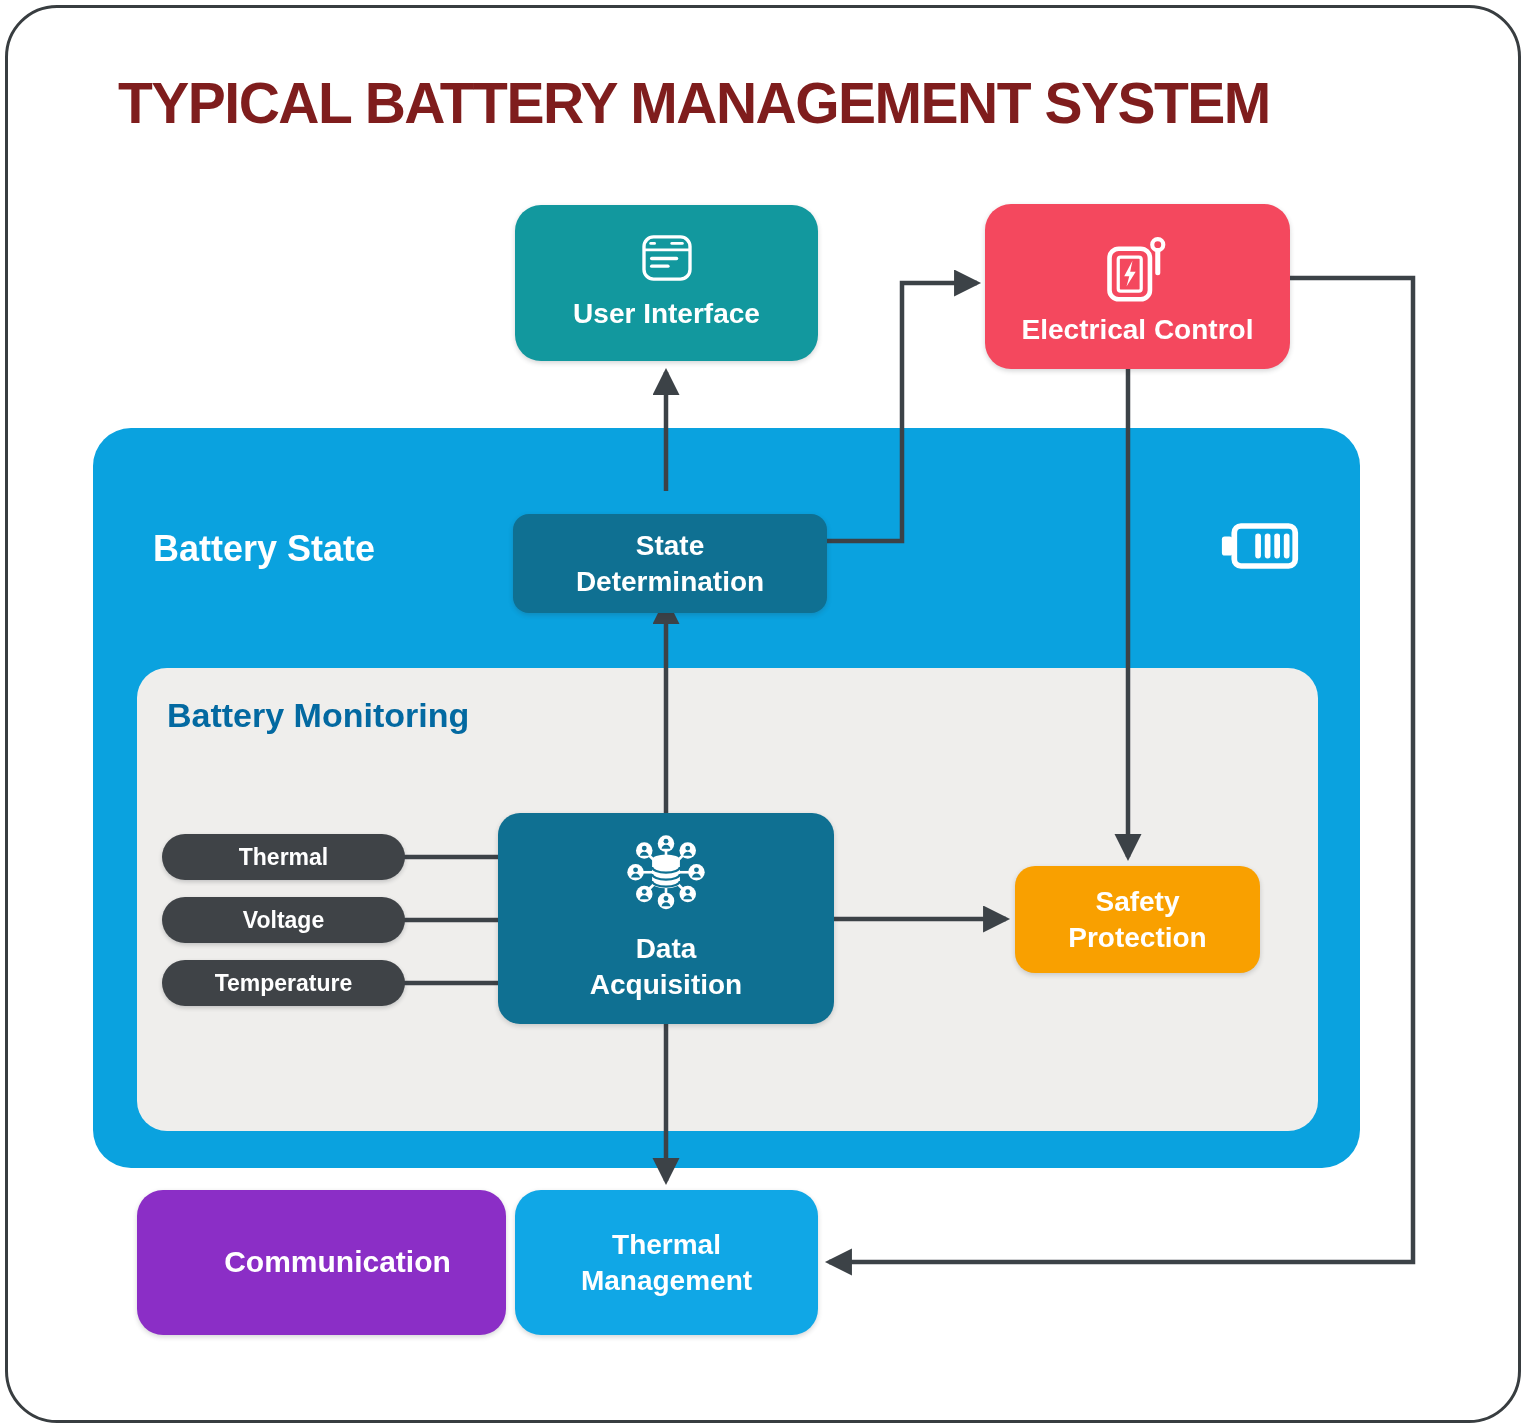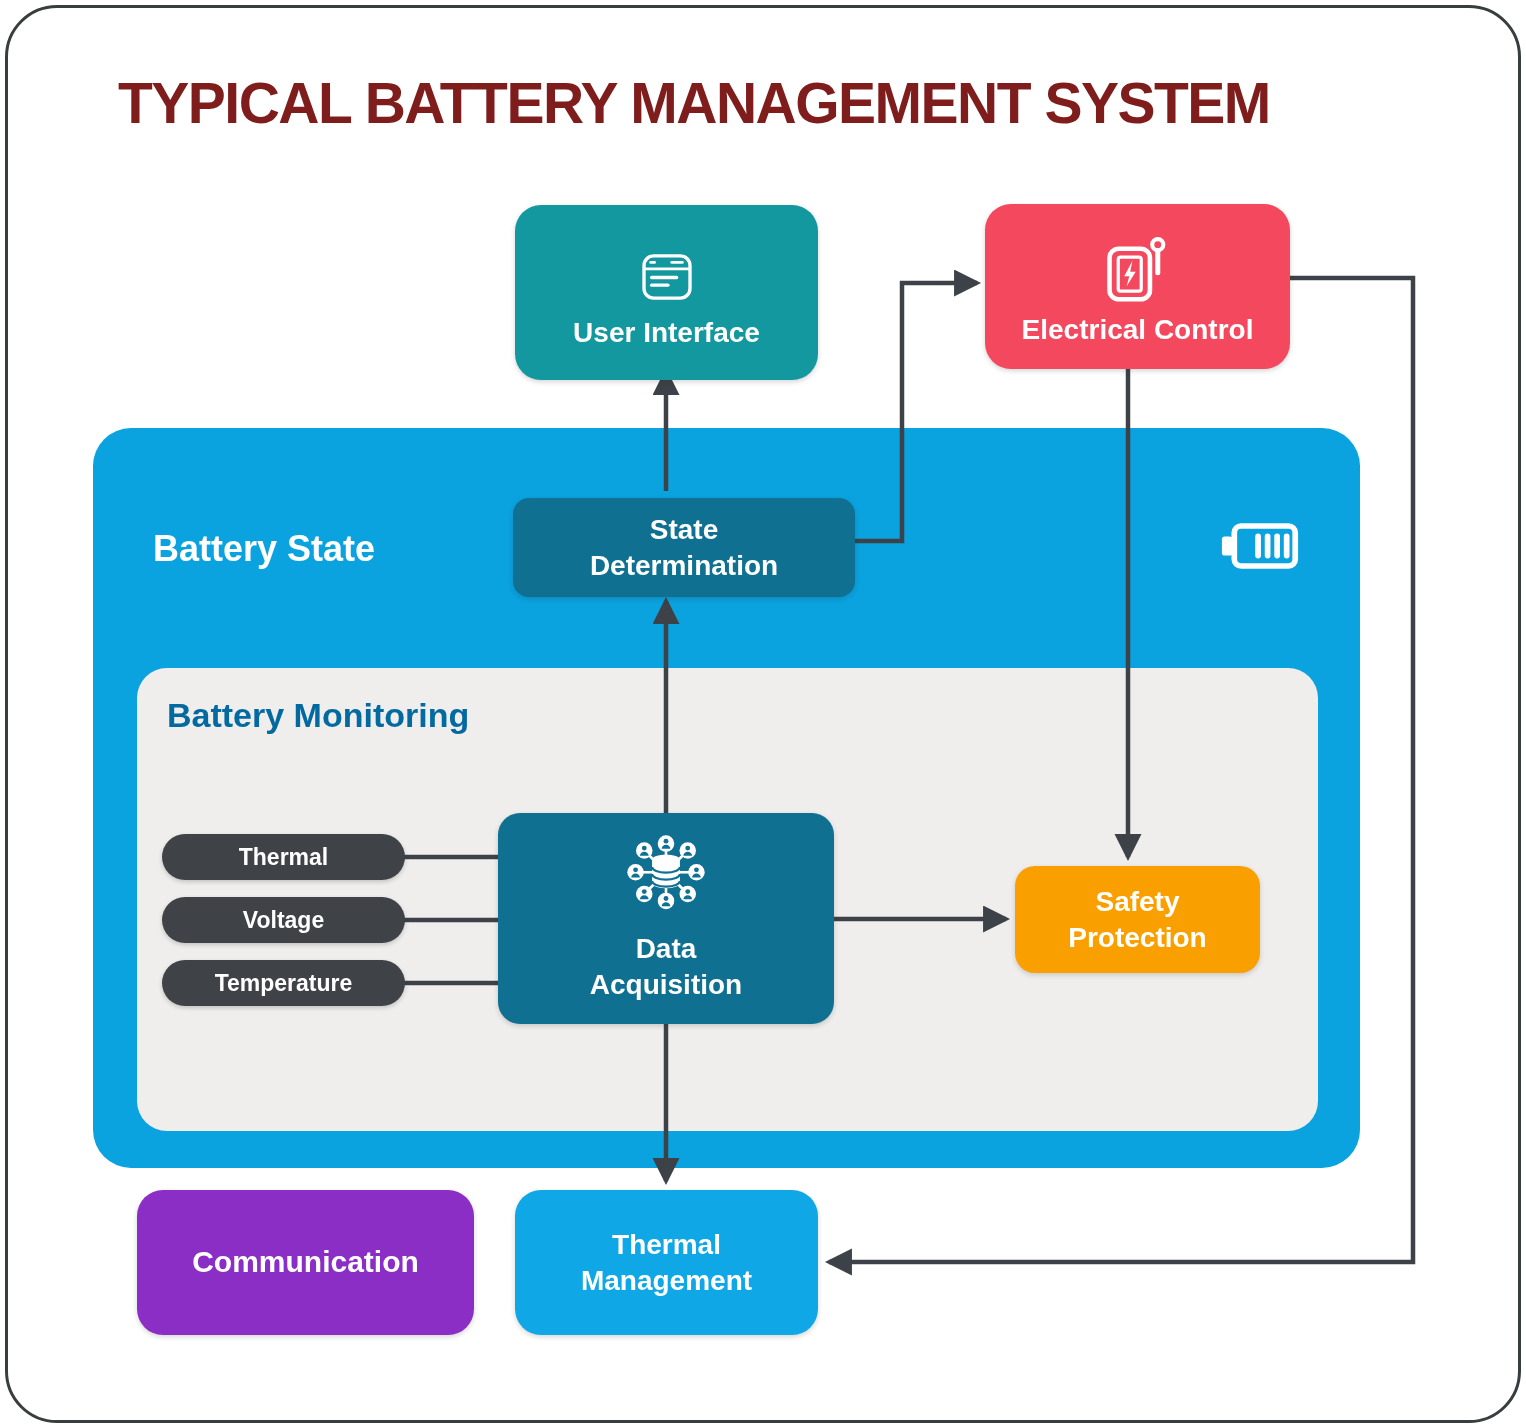--- a/index.html
+++ b/index.html
@@ -24,23 +24,23 @@
   .edges{position:absolute;left:0;top:0;width:1526px;height:1428px;pointer-events:none;}
   .edge{fill:none;stroke:#3C4247;stroke-width:4.5px;}
   .node{
     position:absolute;display:flex;flex-direction:column;align-items:center;justify-content:center;
     color:#FFFFFF;text-align:center;font-weight:600;
     box-shadow:0 2px 5px rgba(40,44,48,.20);
   }
   .node .label{line-height:1.28;}
   .fs28{font-size:28px;}
   .fs30{font-size:30px;}
-  .node-ui{left:515px;top:205px;width:303px;height:155px;border-radius:26px;gap:15px;padding-top:20px;}
+  .node-ui{left:515px;top:205px;width:303px;height:155px;border-radius:26px;gap:15px;padding-top:1px;}
   .node-ec{left:985px;top:204px;width:305px;height:155px;border-radius:26px;gap:9px;padding-top:10px;}
-  .node-sd{left:513px;top:498px;width:342px;height:99px;border-radius:16px;}
+  .node-sd{left:513px;top:514px;width:314px;height:99px;border-radius:16px;}
   .node-da{left:498px;top:813px;width:336px;height:211px;border-radius:22px;gap:17px;}
   .node-sp{left:1015px;top:866px;width:245px;height:107px;border-radius:20px;}
   .node-comm{left:137px;top:1190px;width:337px;height:145px;border-radius:26px;}
   .node-tm{left:515px;top:1190px;width:303px;height:145px;border-radius:26px;}
   .pill{
     position:absolute;left:162px;width:243px;height:46px;border-radius:23px;
     display:flex;align-items:center;justify-content:center;
     color:#fff;font-size:23px;font-weight:600;
     box-shadow:0 2px 4px rgba(40,44,48,.22);
   }
@@ -201,21 +201,21 @@
     </span>
   </div>
 
   <div class="node node-sp" style="background-color: rgb(249, 160, 0);">
     <span class="label fs28">
       <span>Safety</span><br>
       <span>Protection</span>
     </span>
   </div>
 
-  <div class="node node-comm" style="background-color: rgb(139, 46, 198);">
+  <div class="node node-comm" style="background-color: rgb(139, 46, 198); padding-left: 32px;">
     <span class="label fs30">Communication</span>
   </div>
 
   <div class="node node-tm" style="background-color: rgb(16, 167, 230);">
     <span class="label fs28">
       <span>Thermal</span><br>
       <span>Management</span>
     </span>
   </div>
 

